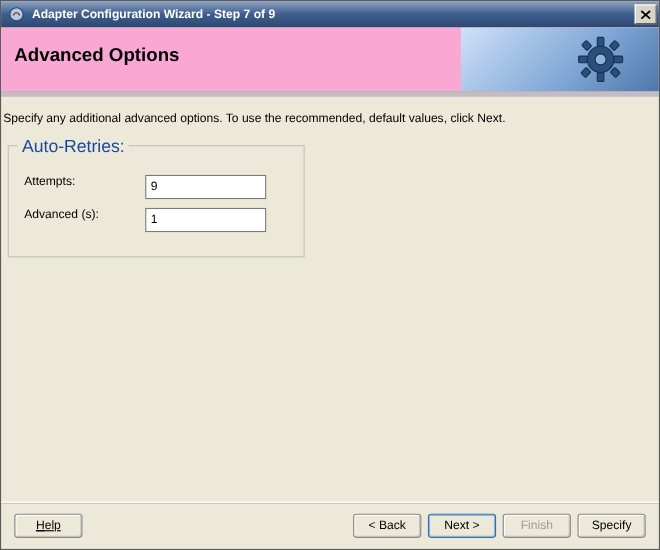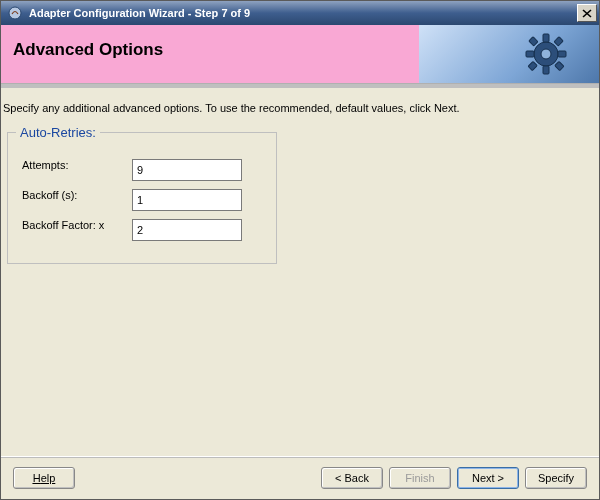--- a/index.html
+++ b/index.html
@@ -81,21 +81,21 @@
     padding: 18px 14px 14px 14px;
     margin-left: 6px;
     background: #ece9d8;
   }
   .groupbox .legend {
     position: absolute;
     top: -8px; left: 8px;
     background: #ece9d8;
     padding: 0 4px;
     color: #1a47a0;
-    font-size: 13px;
+    font-size: 16px;
   }
   .field-row {
     display: flex; 
     margin: 8px 0;
   }
   .field-row label {
     width: 110px;
     font-size: 11px;
   }
   .field-row input[type="text"] {
@@ -192,33 +192,29 @@
 
     <fieldset class="groupbox">
       <span class="legend">Auto-Retries:</span>
 
       <div class="field-row">
         <label>Attempts:</label>
         <input type="text" value="9" style="">
       </div>
 
       <div class="field-row">
-        <label>Backoff (s):</label>
+        <label>Advanced (s):</label>
         <input type="text" value="1" style="">
       </div>
 
-      <div class="field-row">
-        <label>Backoff Factor: x</label>
-        <input type="text" value="2" style="">
-      </div>
     </fieldset>
   </div>
 
   <div class="button-bar">
     <button class="btn help underline-first">Help</button>
     <span class="spacer"></span>
     <button class="btn">&lt; Back</button>
+    <button class="btn default">Next &gt;</button>
     <button class="btn" disabled="">Finish</button>
-    <button class="btn default">Next &gt;</button>
     <button class="btn">Specify</button>
   </div>
 
 </div>
 
 </body></html>

